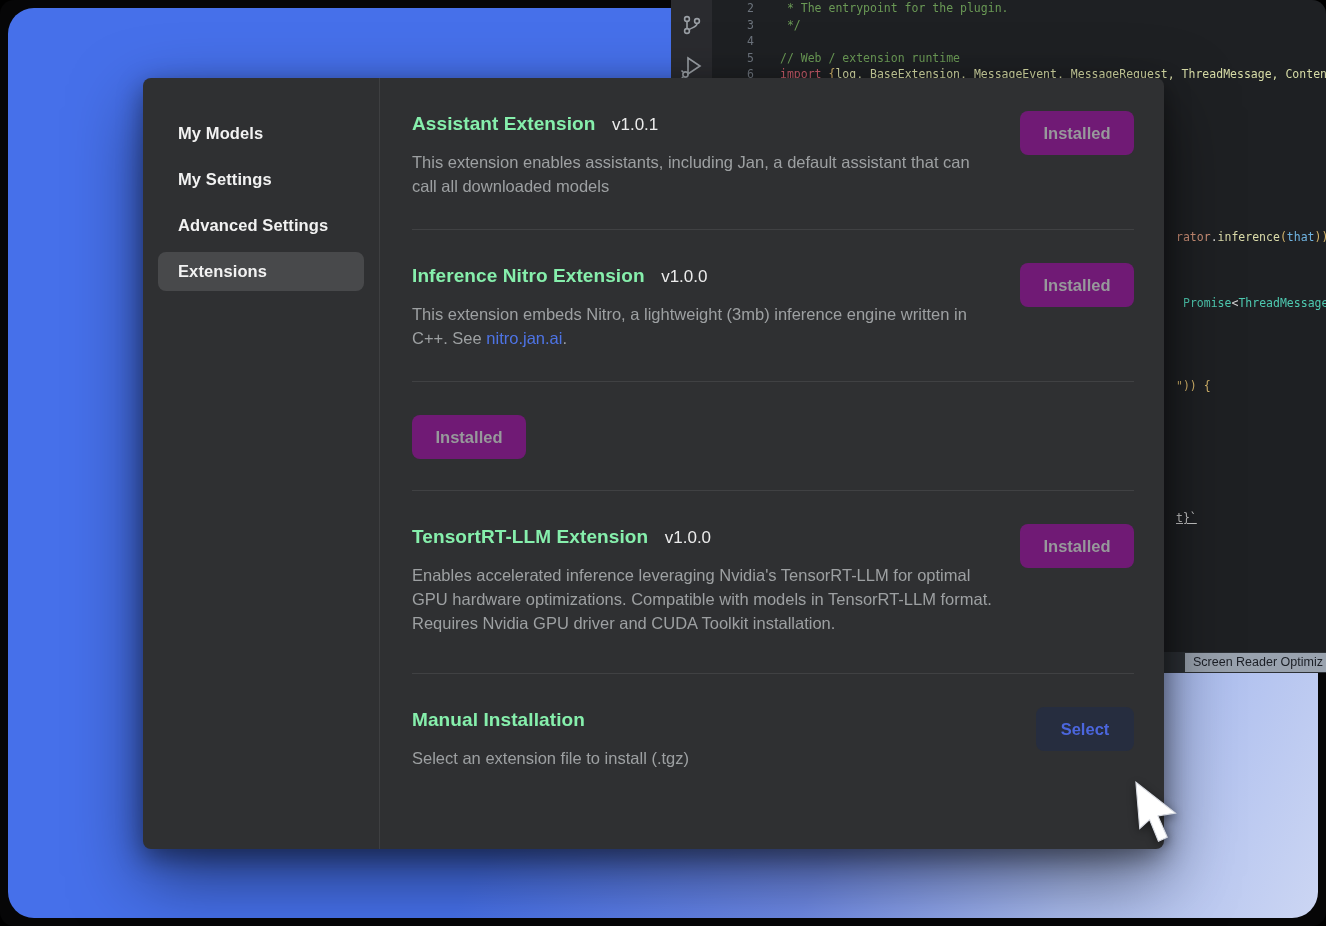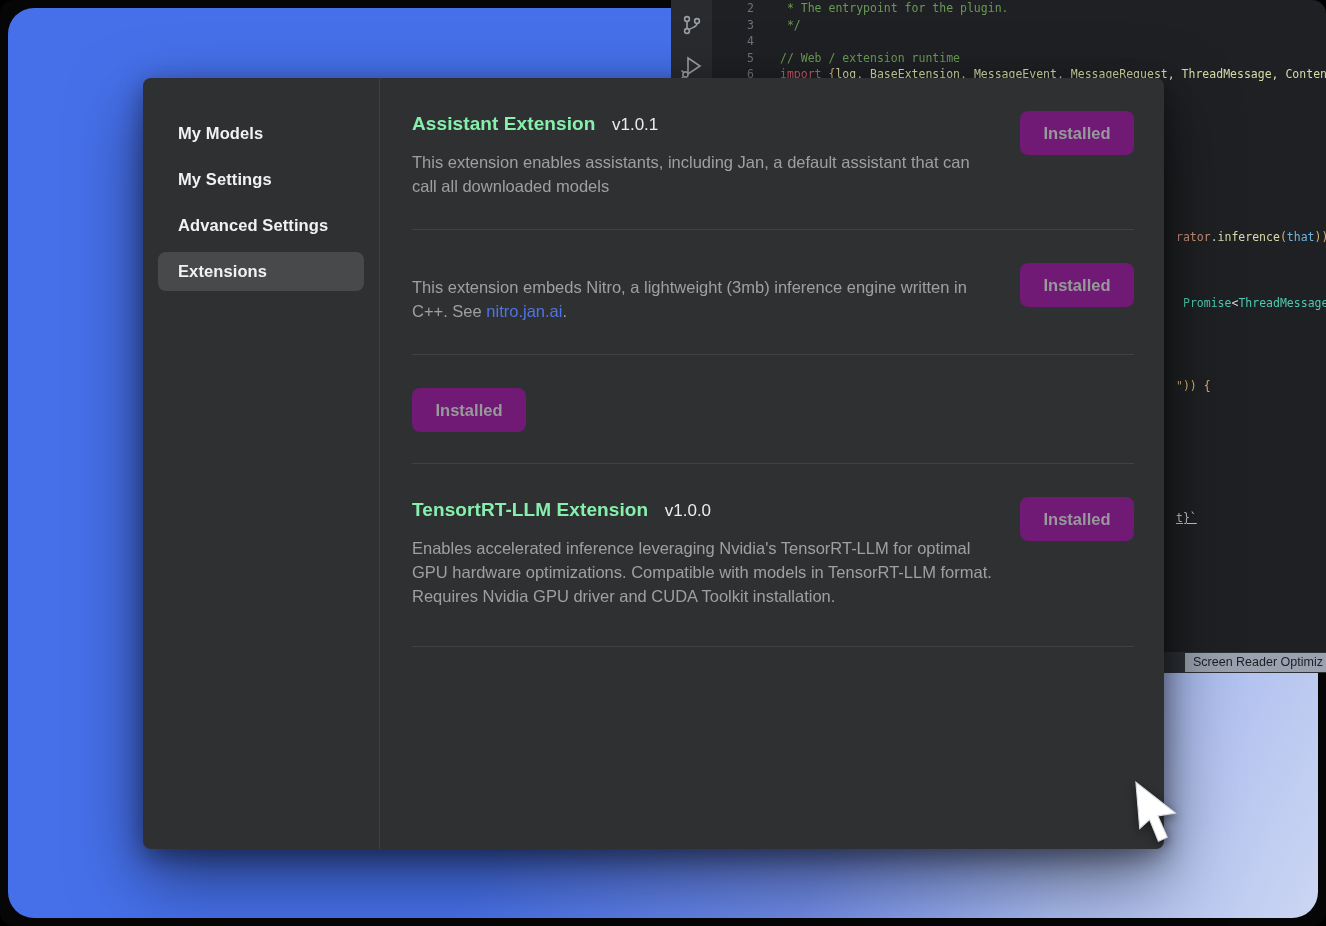--- a/index.html
+++ b/index.html
@@ -141,40 +141,53 @@
             <span class="ext-name">Assistant Extension</span>
             <span class="ext-version">v1.0.1</span>
           </div>
           <p class="ext-desc">This extension enables assistants, including Jan, a default assistant that can call all downloaded models</p>
         </div>
         <button class="btn installed">Installed</button>
       </div>
 
       <div class="ext-row">
         <div class="ext-info">
+          <div class="ext-title-line">
+            <span class="ext-name">Inference Nitro Extension</span>
+            <span class="ext-version">v1.0.0</span>
+          </div>
           <p class="ext-desc"><span>This extension embeds Nitro, a lightweight (3mb) inference engine written in C++. See </span><span class="ext-link">nitro.jan.ai</span><span>.</span></p>
         </div>
         <button class="btn installed">Installed</button>
       </div>
 
       <div class="ext-row">
         <button class="btn installed">Installed</button>
       </div>
 
       <div class="ext-row tall">
         <div class="ext-info">
           <div class="ext-title-line">
             <span class="ext-name">TensortRT-LLM Extension</span>
             <span class="ext-version">v1.0.0</span>
           </div>
           <p class="ext-desc">Enables accelerated inference leveraging Nvidia's TensorRT-LLM for optimal GPU hardware optimizations. Compatible with models in TensorRT-LLM format. Requires Nvidia GPU driver and CUDA Toolkit installation.</p>
         </div>
         <button class="btn installed">Installed</button>
       </div>
 
+      <div class="ext-row last">
+        <div class="ext-info">
+          <div class="ext-title-line">
+            <span class="ext-name">Manual Installation</span>
+          </div>
+          <p class="ext-desc">Select an extension file to install (.tgz)</p>
+        </div>
+        <button class="btn select">Select</button>
+      </div>
 
     </div>
   </div>
 
   <svg class="cursor-icon" width="58" height="66" viewBox="0 0 50 60">
     <path d="M4 3 L40 31 L24 33.5 L32.5 53 L24.5 56.5 L16.5 37 L7.5 45 Z" fill="#ffffff" stroke="#d8dbe2" stroke-width="1"></path>
   </svg>
 
 </div>
 

